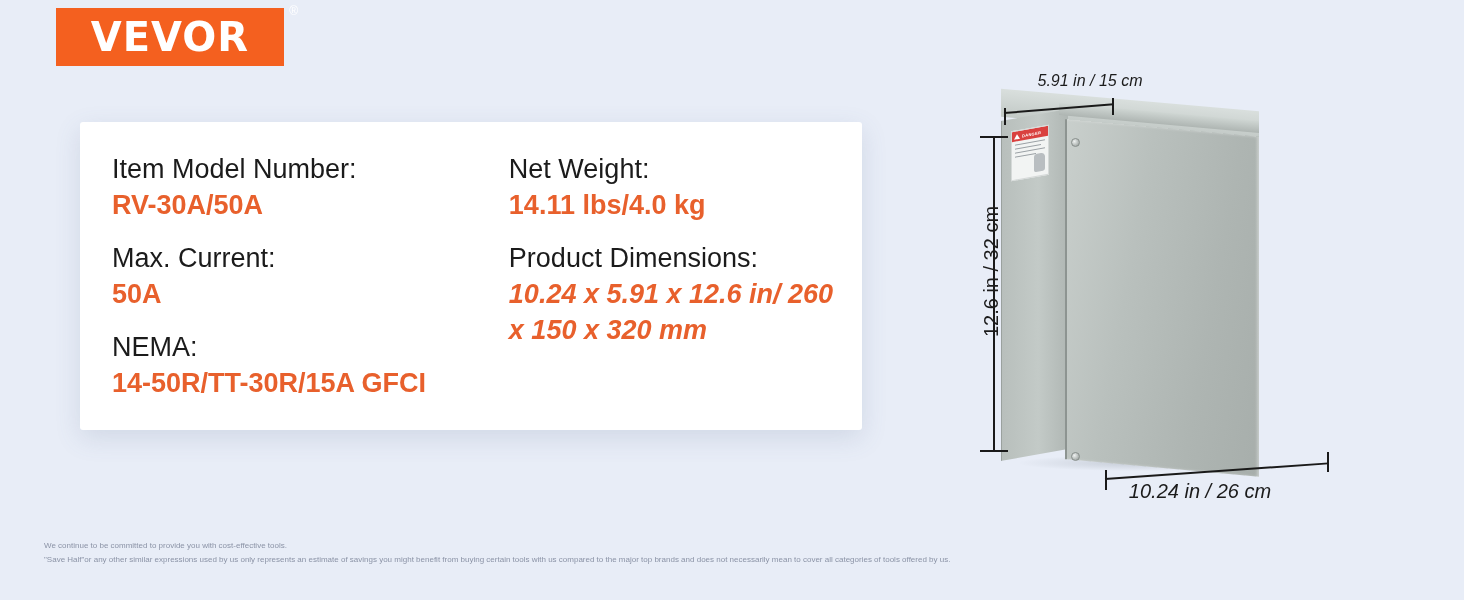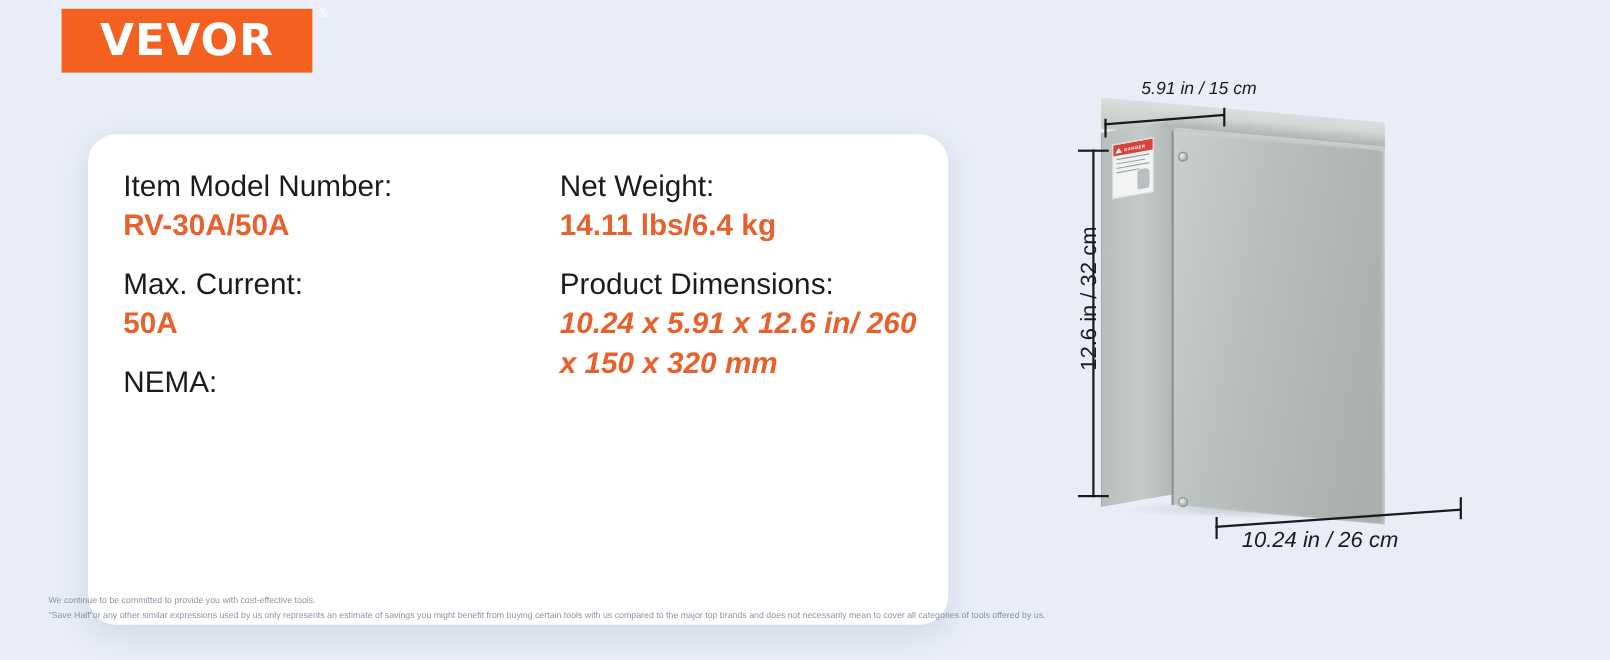--- a/index.html
+++ b/index.html
@@ -45,23 +45,23 @@
     color: #ffffff;
     font-family: "Liberation Sans", sans-serif;
   }
 
   
   #spec-card {
     position: absolute;
     left: 80px;
     top: 122px;
     width: 782px;
-    height: 446px;
+    height: 308px;
     background: #ffffff;
-    border-radius: 26px;
+    border-radius: 3px;
     box-shadow: 0 8px 26px rgba(90, 105, 140, 0.16);
   }
   #spec-grid {
     position: absolute;
     left: 32px;
     top: 30px;
     right: 20px;
     display: flex;
   }
   .spec-col {
@@ -295,27 +295,28 @@
       <div class="spec-item">
         <div class="spec-label">Item Model Number:</div>
         <div class="spec-value">RV-30A/50A</div>
       </div>
       <div class="spec-item">
         <div class="spec-label">Max. Current:</div>
         <div class="spec-value">50A</div>
       </div>
       <div class="spec-item">
         <div class="spec-label">NEMA:</div>
+        <div class="spec-value">14-50R/TT-30R/15A GFCI</div>
       </div>
     </div>
 
     <div class="spec-col right">
       <div class="spec-item">
         <div class="spec-label">Net Weight:</div>
-        <div class="spec-value">14.11 lbs/6.4 kg</div>
+        <div class="spec-value">14.11 lbs/4.0 kg</div>
       </div>
       <div class="spec-item">
         <div class="spec-label">Product Dimensions:</div>
         <div class="spec-value wrap">10.24 x 5.91 x 12.6 in/ 260 x 150 x 320 mm</div>
       </div>
     </div>
 
   </div>
 </div>
 

